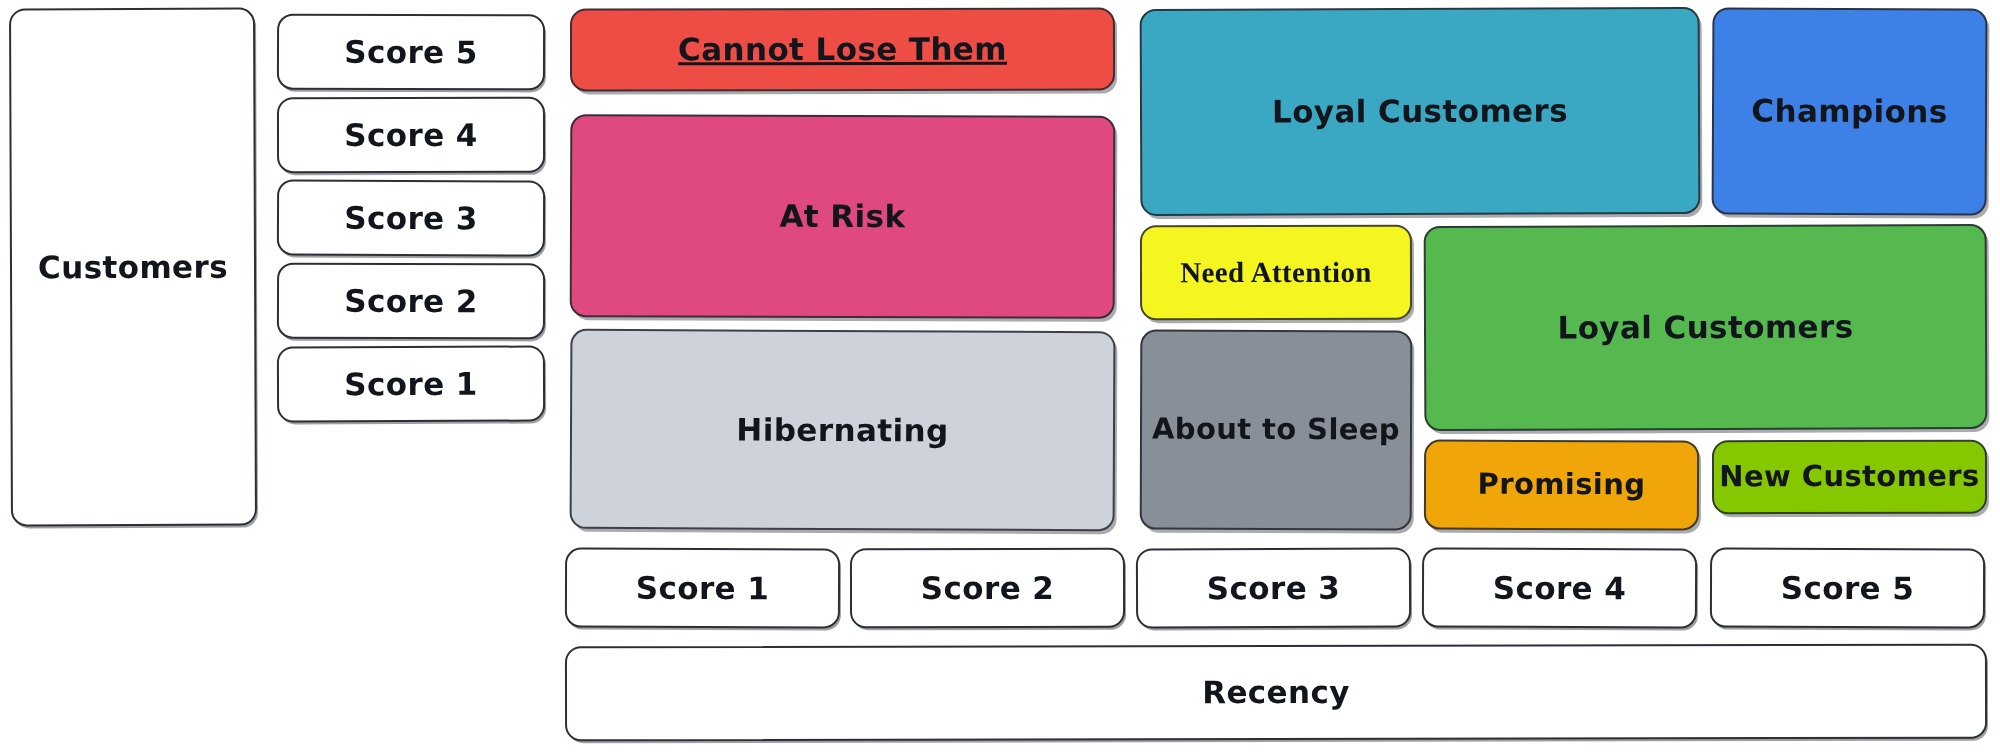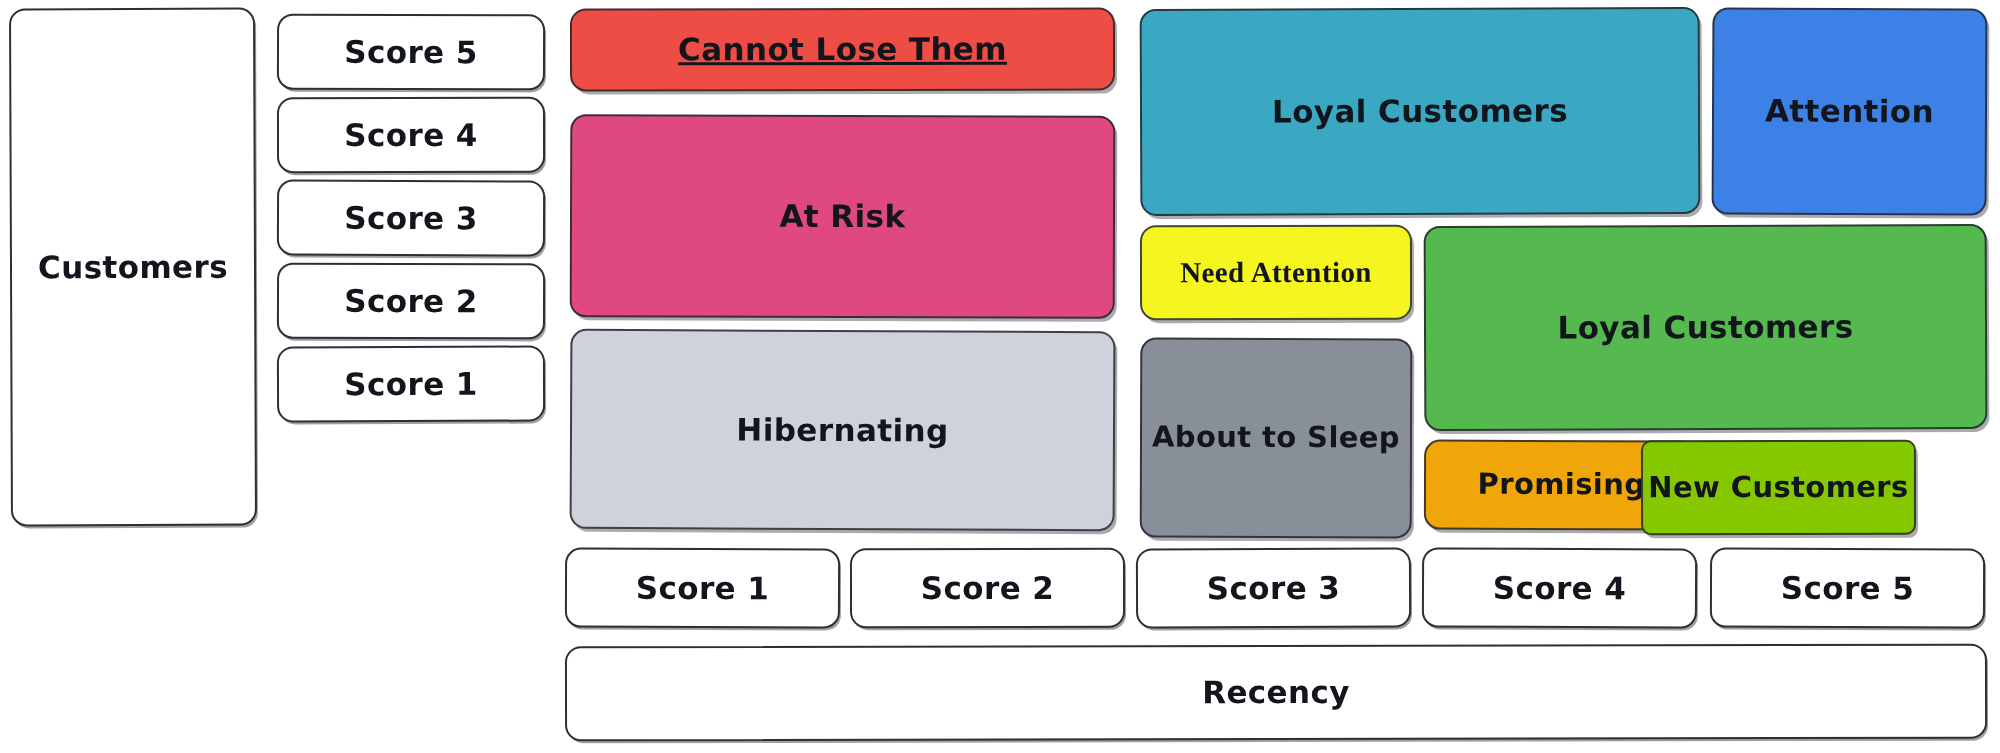--- a/index.html
+++ b/index.html
@@ -107,37 +107,37 @@
   </div>
 
   <div class="box seg fs-seg j1" style="left:1140px; top:8px; width:560px; height:207px; background:#3ba8c3;">
     <span class="label">Loyal Customers</span>
   </div>
 
   <div class="box seg fs-segsm j3" style="left:1140px; top:225px; width:272px; height:95px; background:#f5f520;font-family:Liberation Serif, serif;">
     <span class="label">Need Attention</span>
   </div>
 
-  <div class="box seg fs-segsm j2" style="left:1140px; top:330px; width:272px; height:200px; background:#888f99;margin-top:8px;">
+  <div class="box seg fs-segsm j2" style="left:1140px; top:330px; width:272px; height:200px; background:#888f99;">
     <span class="label">About to Sleep</span>
   </div>
 
   <div class="box seg fs-seg j4" style="left:1712px; top:8px; width:275px; height:207px; background:#3d80e6;">
-    <span class="label">Attention</span>
+    <span class="label">Champions</span>
   </div>
 
   <div class="box seg fs-seg j1" style="left:1424px; top:225px; width:563px; height:205px; background:#56b94f;">
     <span class="label">Loyal Customers</span>
   </div>
 
   <div class="box seg fs-segsm j2" style="left:1424px; top:440px; width:275px; height:90px; background:#f0a508;">
     <span class="label">Promising</span>
   </div>
 
-  <div class="box seg fs-segsm j3" style="left:1641px; top:440px; width:275px; height:95px; background:#86c800;border-radius:10px;">
+  <div class="box seg fs-segsm j3" style="left:1712px; top:440px; width:275px; height:74px; background:#86c800;">
     <span class="label">New Customers</span>
   </div>
 
   <div class="box plain fs-score j2" style="left:565px; top:548px; width:275px; height:80px;">
     <span class="label">Score 1</span>
   </div>
 
   <div class="box plain fs-score j3" style="left:850px; top:548px; width:275px; height:80px;">
     <span class="label">Score 2</span>
   </div>

